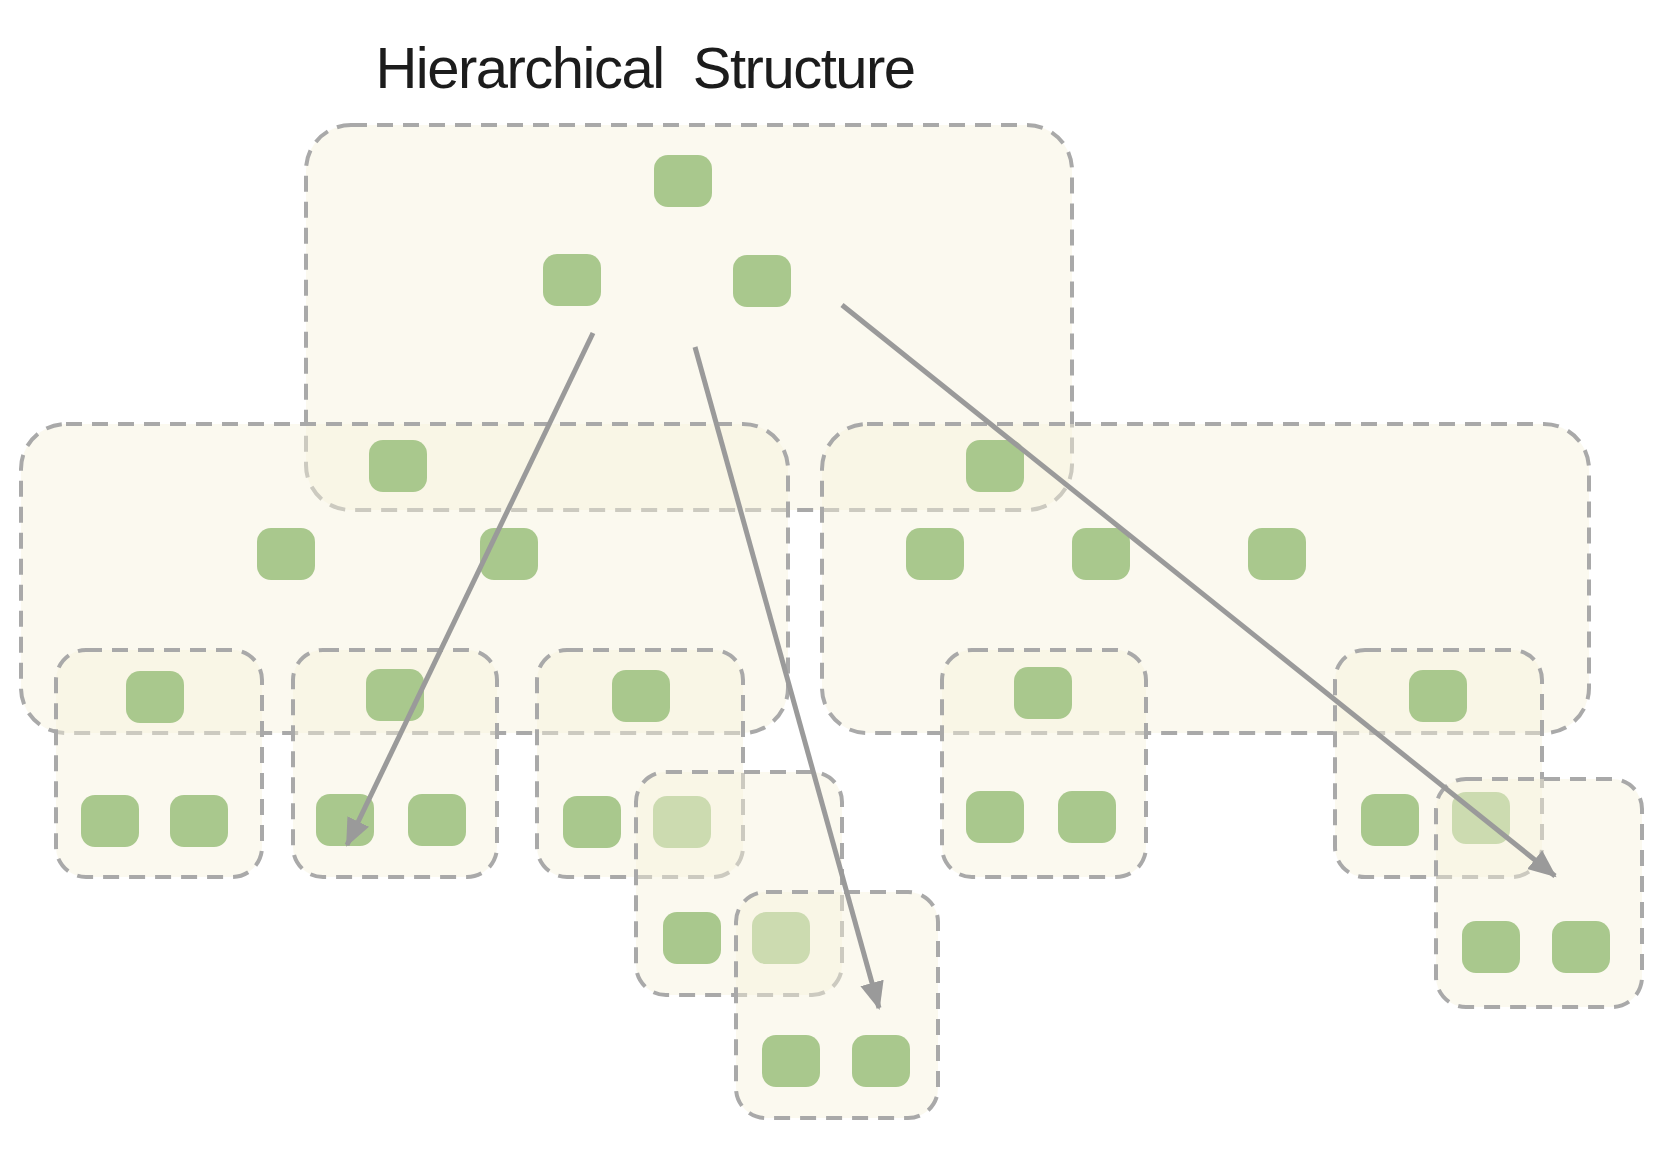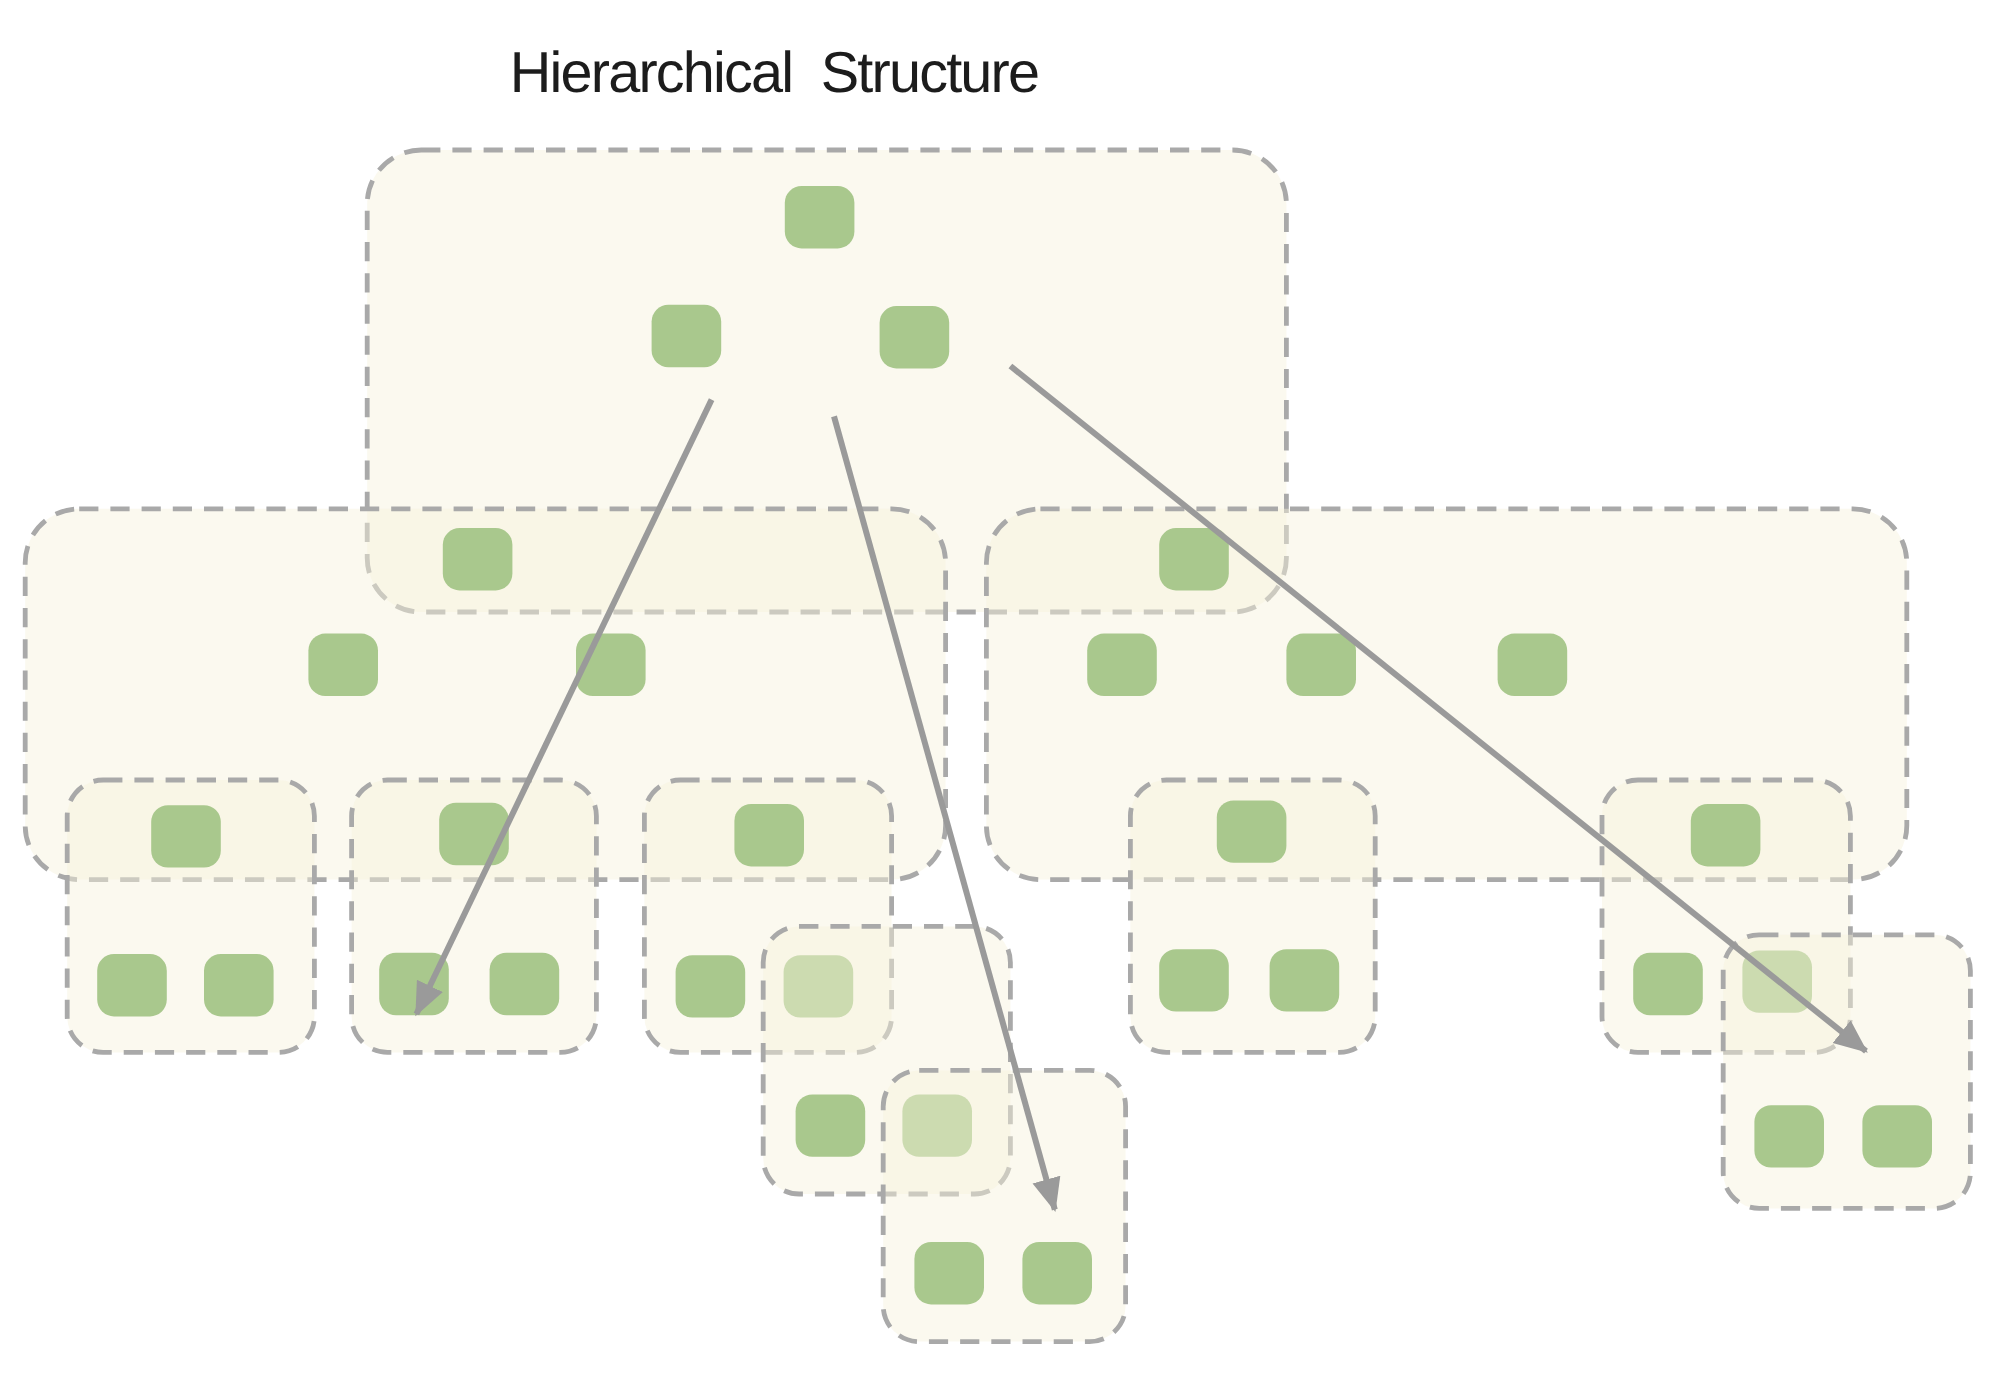--- a/index.html
+++ b/index.html
@@ -8,21 +8,21 @@
     width:1674px;height:1160px;
     background:#ffffff;
     overflow:hidden;
     font-family:"Liberation Sans", sans-serif;
   }
   #diagram{position:absolute;left:0;top:0;width:1674px;height:1160px;}
   .title{
     position:absolute;
     left:645px;top:34px;
     transform:translateX(-50%);
-    font-size:48px;
+    font-size:58px;
     letter-spacing:-1.5px;
     white-space:pre;
     color:#1c1c1c;
     font-weight:400;
   }
 </style>
 </head>
 <body>
 
 <div class="canvas">

